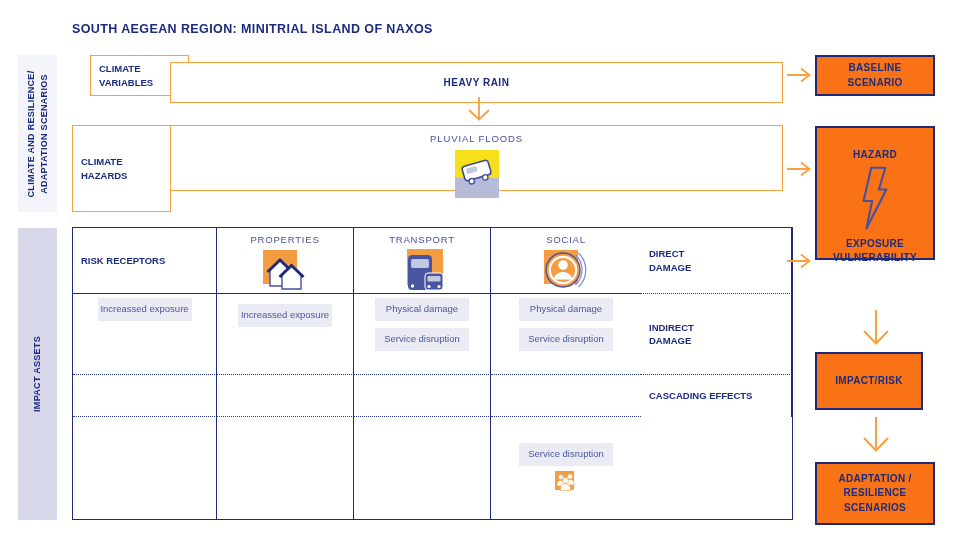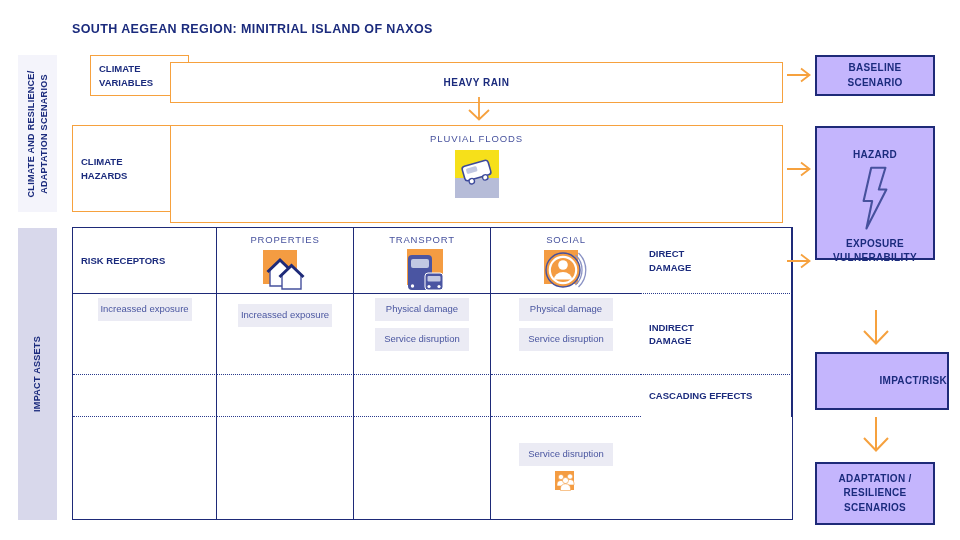--- a/index.html
+++ b/index.html
@@ -40,21 +40,21 @@
   .rec-cell { display:flex; flex-direction:column; align-items:center; padding-top:6px; }
   .rec-header { font-size:9.5px; color:#46519d; letter-spacing:.8px; }
   .rec-icon { margin-top:4px; }
   .chips { display:flex; flex-direction:column; align-items:center; gap:7px; padding-top:4px; }
   .chip { width:94px; background:#ebebf4; color:#4a56a0; font-size:9.5px; line-height:1.35;
     text-align:center; padding:5px 2px; }
   .casc { display:flex; flex-direction:column; align-items:center; padding-top:26px; }
   .casc .chip { margin-bottom:5px; }
 
   
-  .fbox { border:2px solid #1e2a78; background:#c4b5fd; display:flex; align-items:center; justify-content:center;
+  .fbox { border:2px solid #1e2a78; background:#f97316; display:flex; align-items:center; justify-content:center;
     text-align:center; font-size:10px; font-weight:bold; color:#1b2b7d; line-height:1.45; letter-spacing:.3px; }
   .fbox span { max-width:92px; }
   .tall { flex-direction:column; justify-content:flex-start; padding-top:20px; }
   .tall .gap { flex:1; }
   svg { display:block; }
 </style>
 </head>
 <body>
 
 <div class="canvas">
@@ -77,21 +77,21 @@
 
   <div class="abs" style="left:464px; top:97px;">
     <svg width="30" height="27" viewBox="0 0 30 27">
       <path d="M15,0 V21 M5,13 L15,22.5 L25,13" stroke="#f6a13e" stroke-width="1.8" fill="none"></path>
     </svg>
   </div>
 
   <div class="abs obox row-label" style="left:72px; top:125px; width:99px; height:87px;align-items:center;">
     <span>CLIMATE HAZARDS</span>
   </div>
-  <div class="abs obox hazard-box" style="left:170px; top:125px; width:613px; height:98px;">
+  <div class="abs obox hazard-box" style="left:170px; top:125px; width:613px; height:66px;">
     <div class="hazard-title">PLUVIAL FLOODS</div>
     <div style="margin-top:6px;">
       <svg width="44" height="48" viewBox="0 0 44 48">
         <rect x="0" y="0" width="44" height="28" fill="#f6e01a"></rect>
         <rect x="0" y="28" width="44" height="20" fill="#b6bcd8"></rect>
         <g transform="rotate(-16 22 24)">
           <rect x="9" y="13" width="27" height="15" rx="3" fill="#ffffff" stroke="#3d4a9b" stroke-width="1.6"></rect>
           <rect x="12.5" y="16" width="11" height="5.5" rx="1.5" fill="#c2c8e2"></rect>
           <circle cx="15" cy="29.5" r="2.7" fill="#ffffff" stroke="#3d4a9b" stroke-width="1.3"></circle>
           <circle cx="29" cy="29.5" r="2.7" fill="#ffffff" stroke="#3d4a9b" stroke-width="1.3"></circle>
@@ -226,21 +226,21 @@
     </div>
     <span style="margin-bottom:16px;">EXPOSURE VULNERABILITY</span>
   </div>
 
   <div class="abs" style="left:859px; top:310px;">
     <svg width="34" height="40" viewBox="0 0 34 40">
       <path d="M17,0 V32 M5,21 L17,33.5 L29,21" stroke="#f6a13e" stroke-width="2" fill="none"></path>
     </svg>
   </div>
 
-  <div class="abs fbox" style="left:815px; top:352px; width:134px; height:58px;justify-content:flex-end;">
+  <div class="abs fbox" style="left:815px; top:352px; width:108px; height:58px;">
     <span>IMPACT/RISK</span>
   </div>
 
   <div class="abs" style="left:859px; top:417px;">
     <svg width="34" height="40" viewBox="0 0 34 40">
       <path d="M17,0 V32 M5,21 L17,33.5 L29,21" stroke="#f6a13e" stroke-width="2" fill="none"></path>
     </svg>
   </div>
 
   <div class="abs fbox" style="left:815px; top:462px; width:120px; height:63px;">

